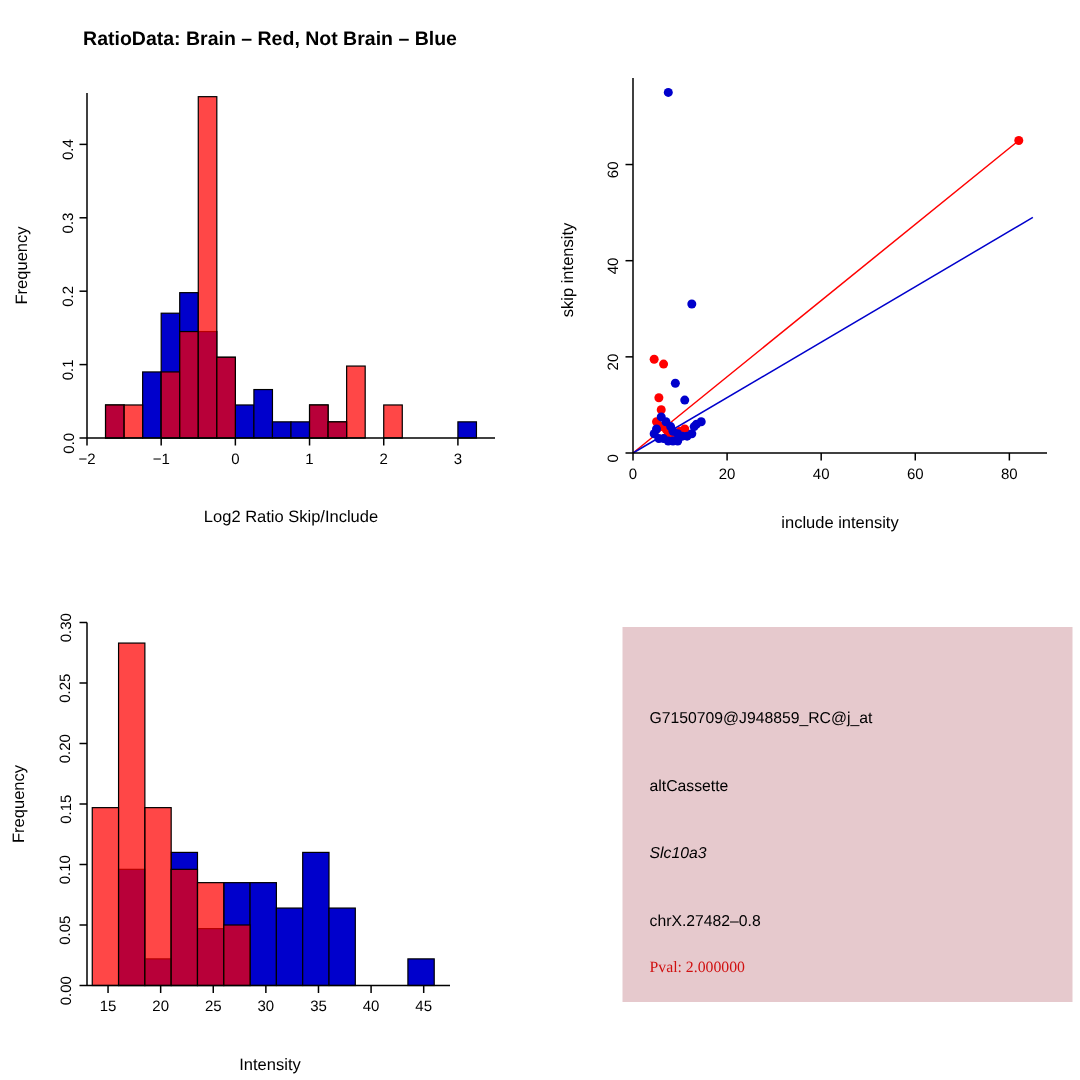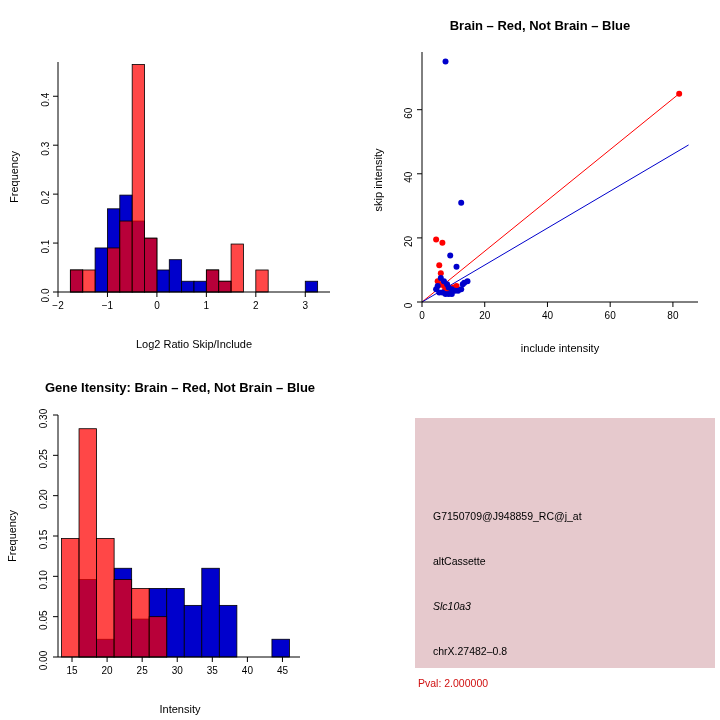--- a/index.html
+++ b/index.html
@@ -23,28 +23,28 @@
   .axlabel{font-size:11px;}
   .ticklabel{font-size:10px;}
   .infobox{
     position:absolute;
     background:#e6c9cd;
   }
   .infoline{
     position:absolute;
     font-size:10.5px;
     color:#000;
-    margin-top:37px;
   }
   .infoline.pval{color:#d01010;}
 </style>
 </head>
 <body>
 
 <div class="panel" style="left:0px;top:0px;width:360px;height:360px;">
+  <div class="title" style="position:absolute;left:0;top:18px;width:360px;">RatioData: Brain – Red, Not Brain – Blue</div>
   <svg width="360" height="360">
     <g id="ratio-bars">
         <rect x="70.36363636363636" y="269.97872340425533" width="12.36363636363636" height="22.021276595744666" fill="#0000cc" fill-opacity="1" stroke="#000" stroke-width="0.8"></rect>
         <rect x="95.0909090909091" y="247.95744680851064" width="12.36363636363636" height="44.04255319148936" fill="#0000cc" fill-opacity="1" stroke="#000" stroke-width="0.8"></rect>
         <rect x="107.45454545454545" y="208.80851063829786" width="12.36363636363636" height="83.19148936170214" fill="#0000cc" fill-opacity="1" stroke="#000" stroke-width="0.8"></rect>
         <rect x="119.81818181818181" y="195.1063829787234" width="12.363636363636374" height="96.89361702127661" fill="#0000cc" fill-opacity="1" stroke="#000" stroke-width="0.8"></rect>
         <rect x="132.1818181818182" y="221.04255319148936" width="12.363636363636374" height="70.95744680851064" fill="#0000cc" fill-opacity="1" stroke="#000" stroke-width="0.8"></rect>
         <rect x="144.54545454545456" y="238.17021276595744" width="12.363636363636346" height="53.829787234042556" fill="#0000cc" fill-opacity="1" stroke="#000" stroke-width="0.8"></rect>
         <rect x="156.9090909090909" y="269.97872340425533" width="12.363636363636374" height="22.021276595744666" fill="#0000cc" fill-opacity="1" stroke="#000" stroke-width="0.8"></rect>
         <rect x="169.27272727272728" y="259.70212765957444" width="12.363636363636346" height="32.297872340425556" fill="#0000cc" fill-opacity="1" stroke="#000" stroke-width="0.8"></rect>
@@ -91,21 +91,20 @@
         <text x="49" y="148.6914893617021" text-anchor="middle" class="ticklabel" transform="rotate(-90 49 148.6914893617021)">0.3</text>
         <line x1="58" y1="96.25531914893614" x2="53" y2="96.25531914893614" stroke="#000" stroke-width="1"></line>
         <text x="49" y="99.75531914893614" text-anchor="middle" class="ticklabel" transform="rotate(-90 49 99.75531914893614)">0.4</text>
       </g>
     <text class="axlabel" x="194" y="348" text-anchor="middle">Log2 Ratio Skip/Include</text>
     <text class="axlabel" x="18" y="177" text-anchor="middle" transform="rotate(-90 18 177)">Frequency</text>
   </svg>
 </div>
 
 <div class="panel" style="left:360px;top:0px;width:360px;height:360px;">
-  <div class="title" style="position:absolute;left:0;top:18px;width:360px;">Brain – Red, Not Brain – Blue</div>
   <svg width="360" height="360">
     <g id="scatter-content">
         <line x1="62" y1="302" x2="319.1818181818182" y2="93.66666666666666" stroke="#ff0000" stroke-width="1"></line>
         <line x1="62" y1="302" x2="328.5909090909091" y2="144.94871794871796" stroke="#0000cc" stroke-width="1"></line>
         <circle cx="76.11363636363636" cy="239.5" r="3" fill="#ff0000"></circle>
         <circle cx="82.38636363636364" cy="242.7051282051282" r="3" fill="#ff0000"></circle>
         <circle cx="79.25" cy="265.14102564102564" r="3" fill="#ff0000"></circle>
         <circle cx="80.81818181818181" cy="273.15384615384613" r="3" fill="#ff0000"></circle>
         <circle cx="77.68181818181819" cy="281.1666666666667" r="3" fill="#ff0000"></circle>
         <circle cx="80.81818181818181" cy="284.37179487179486" r="3" fill="#ff0000"></circle>
@@ -160,21 +159,20 @@
         <text x="52" y="177.2948717948718" text-anchor="middle" class="ticklabel" transform="rotate(-90 52 177.2948717948718)">40</text>
         <line x1="62" y1="109.69230769230768" x2="57" y2="109.69230769230768" stroke="#000" stroke-width="1"></line>
         <text x="52" y="113.19230769230768" text-anchor="middle" class="ticklabel" transform="rotate(-90 52 113.19230769230768)">60</text>
       </g>
     <text class="axlabel" x="200" y="352" text-anchor="middle">include intensity</text>
     <text class="axlabel" x="22" y="180" text-anchor="middle" transform="rotate(-90 22 180)">skip intensity</text>
   </svg>
 </div>
 
 <div class="panel" style="left:0px;top:360px;width:360px;height:360px;">
-  <div class="title" style="position:absolute;left:4px;top:20px;width:352px;">Gene Itensity: Brain – Red, Not Brain – Blue</div>
   <svg width="360" height="360">
     <g id="intensity-bars">
         <rect x="79.04347826086956" y="219.56" width="17.53623188405797" height="77.44" fill="#0000cc" fill-opacity="1" stroke="#000" stroke-width="0.8"></rect>
         <rect x="96.57971014492753" y="279.25333333333333" width="17.53623188405797" height="17.74666666666667" fill="#0000cc" fill-opacity="1" stroke="#000" stroke-width="0.8"></rect>
         <rect x="114.1159420289855" y="208.26666666666665" width="17.536231884057997" height="88.73333333333335" fill="#0000cc" fill-opacity="1" stroke="#000" stroke-width="0.8"></rect>
         <rect x="131.6521739130435" y="259.08666666666664" width="17.53623188405794" height="37.913333333333355" fill="#0000cc" fill-opacity="1" stroke="#000" stroke-width="0.8"></rect>
         <rect x="149.18840579710144" y="228.43333333333334" width="17.536231884057997" height="68.56666666666666" fill="#0000cc" fill-opacity="1" stroke="#000" stroke-width="0.8"></rect>
         <rect x="166.72463768115944" y="228.43333333333334" width="17.53623188405794" height="68.56666666666666" fill="#0000cc" fill-opacity="1" stroke="#000" stroke-width="0.8"></rect>
         <rect x="184.26086956521738" y="245.37333333333333" width="17.53623188405797" height="51.626666666666665" fill="#0000cc" fill-opacity="1" stroke="#000" stroke-width="0.8"></rect>
         <rect x="201.79710144927535" y="208.26666666666665" width="17.53623188405797" height="88.73333333333335" fill="#0000cc" fill-opacity="1" stroke="#000" stroke-width="0.8"></rect>
@@ -223,15 +221,15 @@
     <text class="axlabel" x="16" y="176" text-anchor="middle" transform="rotate(-90 16 176)">Frequency</text>
   </svg>
 </div>
 
 <div class="panel" style="left:360px;top:360px;width:360px;height:360px;">
   <div class="infobox" style="left:55px;top:58px;width:300px;height:250px;">
     <div class="infoline" style="left:18px;top:55px;">G7150709@J948859_RC@j_at</div>
     <div class="infoline" style="left:18px;top:100px;text-align:right;">altCassette</div>
     <div class="infoline" style="left:18px;top:145px;font-style:italic;">Slc10a3</div>
     <div class="infoline" style="left:18px;top:190px;">chrX.27482–0.8</div>
-    <div class="infoline pval" style="left:3px;top:222px;">Pval: 2.000000</div>
+    <div class="infoline pval" style="left:18px;top:222px;font-family:Liberation Serif, serif;">Pval: 2.000000</div>
   </div>
 </div>
 
 </body></html>

